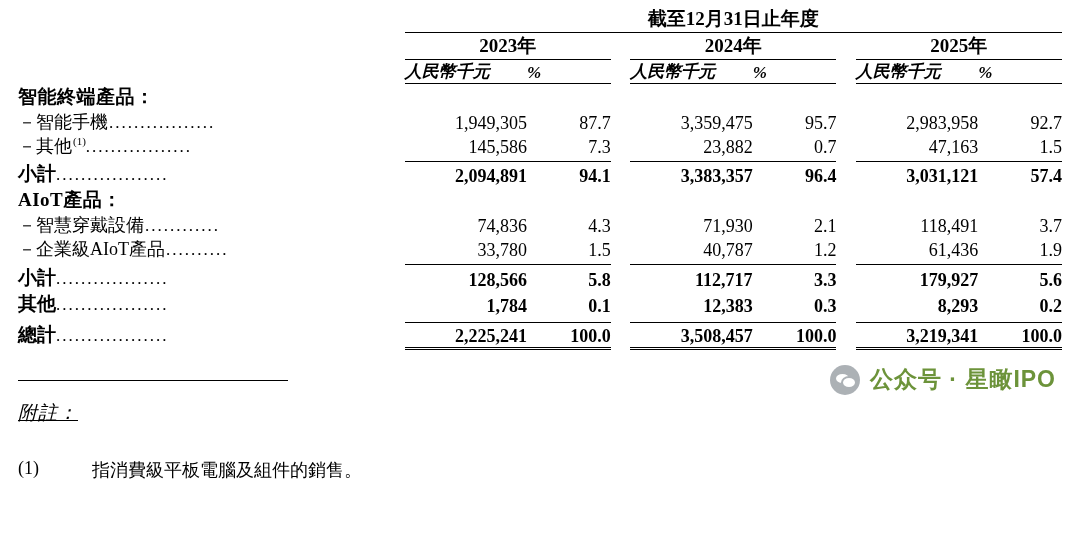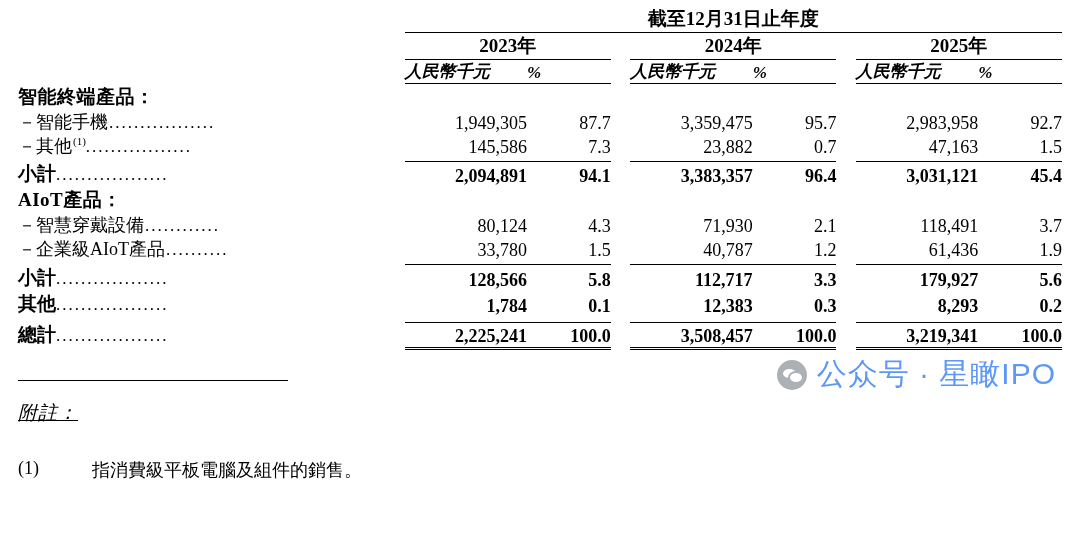--- a/index.html
+++ b/index.html
@@ -171,23 +171,23 @@
     content: "";
     position: absolute;
     left: 13px; top: 13px;
     width: 12px; height: 9px;
     border-radius: 50%;
     background: #ffffff;
     box-shadow: 0 0 0 2px #9aa0a6;
   }
   .wm-text {
     font-family: "Liberation Sans", sans-serif;
-    font-size: 30px;
-    font-weight: normal;
-    color: #3b82f6;
+    font-size: 23px;
+    font-weight: bold;
+    color: #4d7c0f;
     letter-spacing: 1px;
   }
 </style>
 </head>
 <body>
 
 <div class="page">
 
   <table class="fin">
     <colgroup>
@@ -285,30 +285,30 @@
         </tr>
     <tr class="line-above total-row">
       <td class="sub-label" style="border-top:none"><span>小計</span><span class="leader">..................</span></td>
       <td class="num b">2,094,891</td>
       <td class="num b">94.1</td>
       <td style="border-top:none"></td>
       <td class="num b">3,383,357</td>
       <td class="num b">96.4</td>
       <td style="border-top:none"></td>
       <td class="num b">3,031,121</td>
-      <td class="num b">45.4</td>
+      <td class="num b">57.4</td>
     </tr>
 
     <tr>
       <td class="grp">AIoT產品：</td>
       <td colspan="8"></td>
     </tr>
     <tr>
       <td class="item"><span class="dash">－智慧穿戴設備</span><span class="leader">............</span></td>
-      <td class="num">80,124</td>
+      <td class="num">74,836</td>
       <td class="num">4.3</td>
       <td></td>
       <td class="num">71,930</td>
       <td class="num">2.1</td>
       <td></td>
       <td class="num">118,491</td>
       <td class="num">3.7</td>
     </tr>
     <tr>
       <td class="item"><span class="dash">－企業級AIoT產品</span><span class="leader">..........</span></td>

